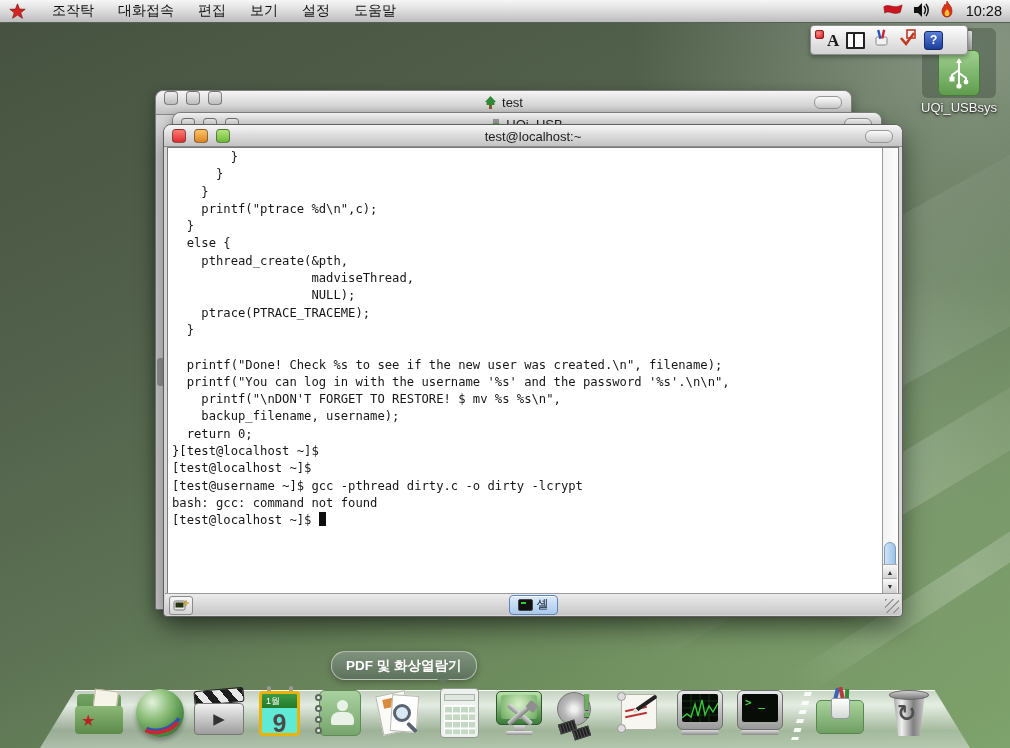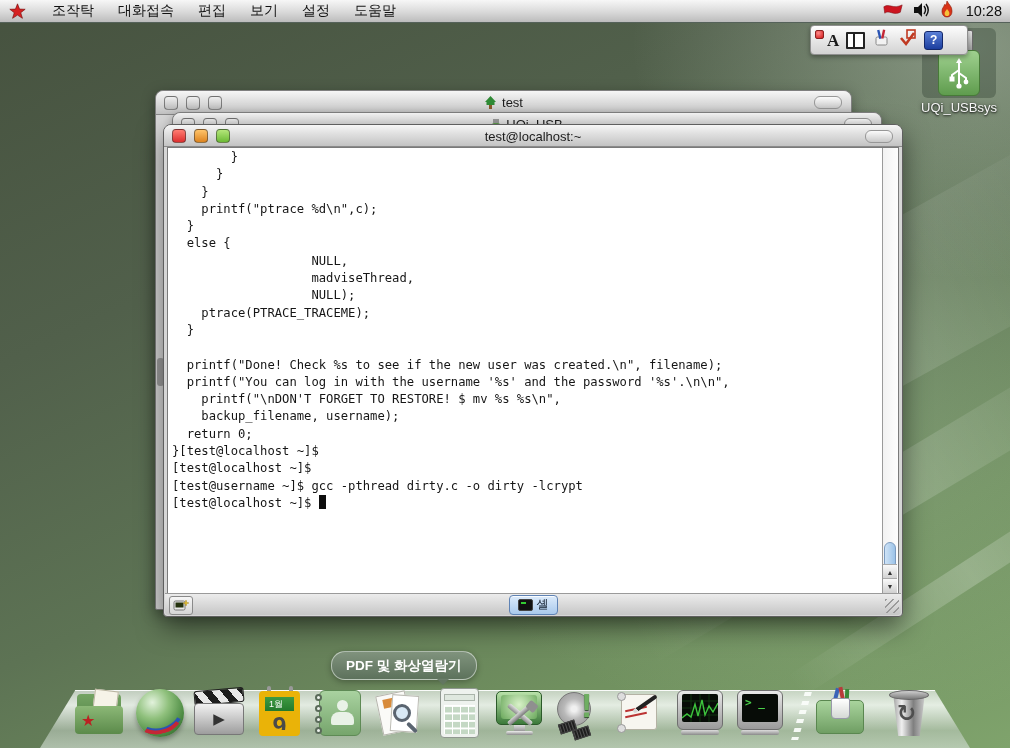--- a/index.html
+++ b/index.html
@@ -58,21 +58,21 @@
   .wbtn.gray{background:linear-gradient(#efefef,#bdbdbd);}
   .wbtn.red{background:linear-gradient(#ff7d72,#dd2f2f);}
   .wbtn.orange{background:linear-gradient(#ffc46a,#dd8420);}
   .wbtn.green{background:linear-gradient(#b4e67a,#6cba35);}
   .pill{position:absolute;right:9px;top:5px;width:26px;height:11px;border-radius:6px;
     background:linear-gradient(#fbfbfb,#c9c9c9);border:1px solid #979797;}
 
   
   .win-back{position:absolute;left:155px;top:90px;width:695px;height:518px;z-index:1;
     background:#d8d8d8;border:1px solid #7f7f7f;border-radius:8px 8px 2px 2px;box-shadow:0 4px 14px rgba(0,0,0,.35);}
-  .win-back .titlebar{height:23px;border-radius:8px 8px 0 0;display:flex;align-items:center;}
+  .win-back .titlebar{height:23px;border-radius:8px 8px 0 0;display:flex;}
   .tb-btns{display:flex;gap:8px;padding-left:8px;}
   .tb-title{position:absolute;left:0;right:0;top:0;height:23px;display:flex;align-items:center;justify-content:center;
     gap:5px;font-size:13px;color:#1c1c1c;pointer-events:none;}
   .back-scroll{position:absolute;left:1px;top:267px;width:7px;height:28px;background:#9e9e9e;border-radius:3px;}
 
   
   .win-mid{position:absolute;left:172px;top:112px;width:708px;height:60px;z-index:2;
     background:#d8d8d8;border:1px solid #7f7f7f;border-radius:8px 8px 0 0;box-shadow:0 3px 10px rgba(0,0,0,.3);}
   .win-mid .titlebar{height:23px;border-radius:8px 8px 0 0;display:flex;align-items:center;}
 
@@ -125,21 +125,21 @@
     display:flex;align-items:center;font-size:16px;color:#bb2222;padding-left:6px;}
   .globe{left:5px;top:5px;width:48px;height:48px;border-radius:50%;
     background:radial-gradient(circle at 34% 28%,#e2f2dc,#8fc07c 35%,#4b8a42 70%,#2f5e2c 95%);box-shadow:0 3px 5px rgba(0,0,0,.3);}
   .ring{border-radius:50%;border:4px solid rgba(0,0,0,0);}
   .ring-blue{left:3px;top:8px;width:50px;height:40px;border-bottom-color:#2a54b4;transform:rotate(-18deg);}
   .ring-red{left:4px;top:14px;width:48px;height:36px;border-bottom-color:#c42736;transform:rotate(-14deg);}
   .clap-top{left:3px;top:5px;width:50px;height:15px;border-radius:3px;transform:rotate(-5deg);
     background:repeating-linear-gradient(55deg,#1d1d1d 0 7px,#e8e8e8 7px 14px);border:1px solid #222;}
   .clap-bot{left:3px;top:19px;width:50px;height:32px;border-radius:4px;background:linear-gradient(#f2f2f2,#9d9d9d);
     border:1px solid #777;display:flex;align-items:center;justify-content:center;color:#333;font-size:15px;}
-  .cal-body{left:8px;top:7px;width:41px;height:45px;border-radius:4px;background:#eab308;border:6px solid #eab308;overflow:hidden;}
+  .cal-body{left:8px;top:7px;width:41px;height:45px;border-radius:4px;background:#5eead4;border:3px solid #eab308;overflow:hidden;}
   .cal-head{height:14px;background:linear-gradient(#3f9a43,#237a2c);color:#fff;font-size:9px;line-height:14px;padding-left:4px;}
   .cal-day{text-align:center;font-size:25px;color:#4a4a4a;line-height:30px;font-weight:bold;}
   .cal-pin{top:2px;width:4px;height:9px;background:#9a9a9a;border-radius:2px;}
   .book{left:8px;top:6px;width:42px;height:46px;border-radius:6px;background:linear-gradient(#a9d2a0,#76a56c);border:1px solid #5e8a55;}
   .sp{width:7px;height:7px;border-radius:50%;background:#eef4ee;border:2px solid #5a6a5a;left:4px;}
   .person-head{left:26px;top:16px;width:11px;height:11px;border-radius:50%;background:#e9f2e7;}
   .person-body{left:20px;top:28px;width:23px;height:13px;border-radius:8px 8px 2px 2px;background:#e9f2e7;}
   .pdf-p1{left:8px;top:9px;width:30px;height:40px;background:#fafaf7;border:1px solid #b5b5ad;transform:rotate(-12deg);}
   .pdf-p2{left:20px;top:11px;width:27px;height:37px;background:#ffffff;border:1px solid #bcbcb4;transform:rotate(4deg);}
   .pdf-strip{left:12px;top:14px;width:18px;height:9px;background:#d88b3a;transform:rotate(-12deg);}
@@ -318,34 +318,35 @@
   </div>
 
   <div class="tbody">
     <div class="tlines">
       <div class="tl">        }</div>
       <div class="tl">      }</div>
       <div class="tl">    }</div>
       <div class="tl">    printf("ptrace %d\n",c);</div>
       <div class="tl">  }</div>
       <div class="tl">  else {</div>
-      <div class="tl">                   NULL,</div>
+      <div class="tl">    pthread_create(&amp;pth,</div>
       <div class="tl">                   madviseThread,</div>
       <div class="tl">                   NULL);</div>
       <div class="tl">    ptrace(PTRACE_TRACEME);</div>
       <div class="tl">  }</div>
       <div class="tl"></div>
       <div class="tl">  printf("Done! Check %s to see if the new user was created.\n", filename);</div>
       <div class="tl">  printf("You can log in with the username '%s' and the password '%s'.\n\n",</div>
       <div class="tl">    printf("\nDON'T FORGET TO RESTORE! $ mv %s %s\n",</div>
       <div class="tl">    backup_filename, username);</div>
       <div class="tl">  return 0;</div>
       <div class="tl">}[test@localhost ~]$</div>
       <div class="tl">[test@localhost ~]$</div>
       <div class="tl">[test@username ~]$ gcc -pthread dirty.c -o dirty -lcrypt</div>
+      <div class="tl">bash: gcc: command not found</div>
       <div class="tl"><span>[test@localhost ~]$ </span><span class="cursor"></span></div>
     </div>
     <div class="tscroll">
       <div class="thumb"></div>
       <div class="sarrow sa-up">▲</div>
       <div class="sarrow sa-dn">▼</div>
     </div>
   </div>
 
   <div class="bbar">

